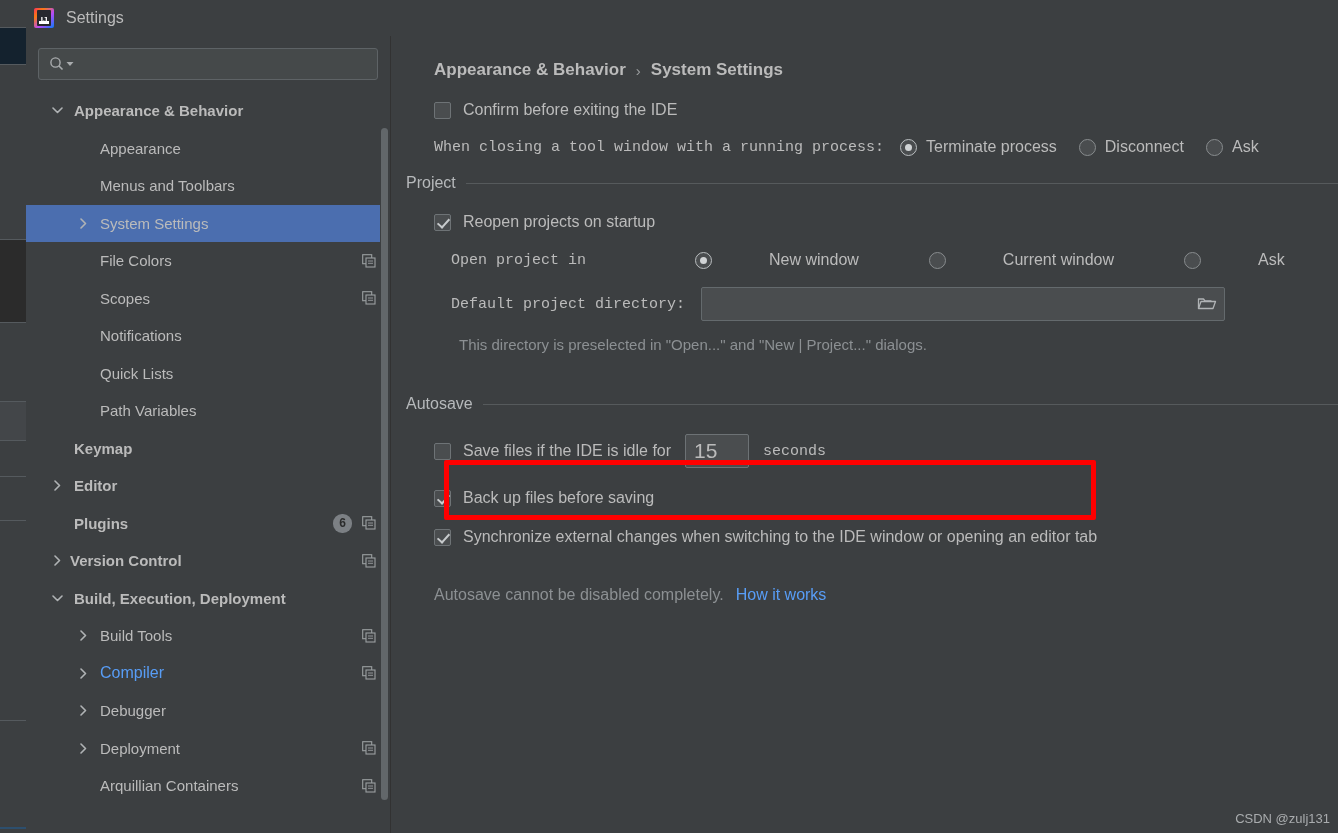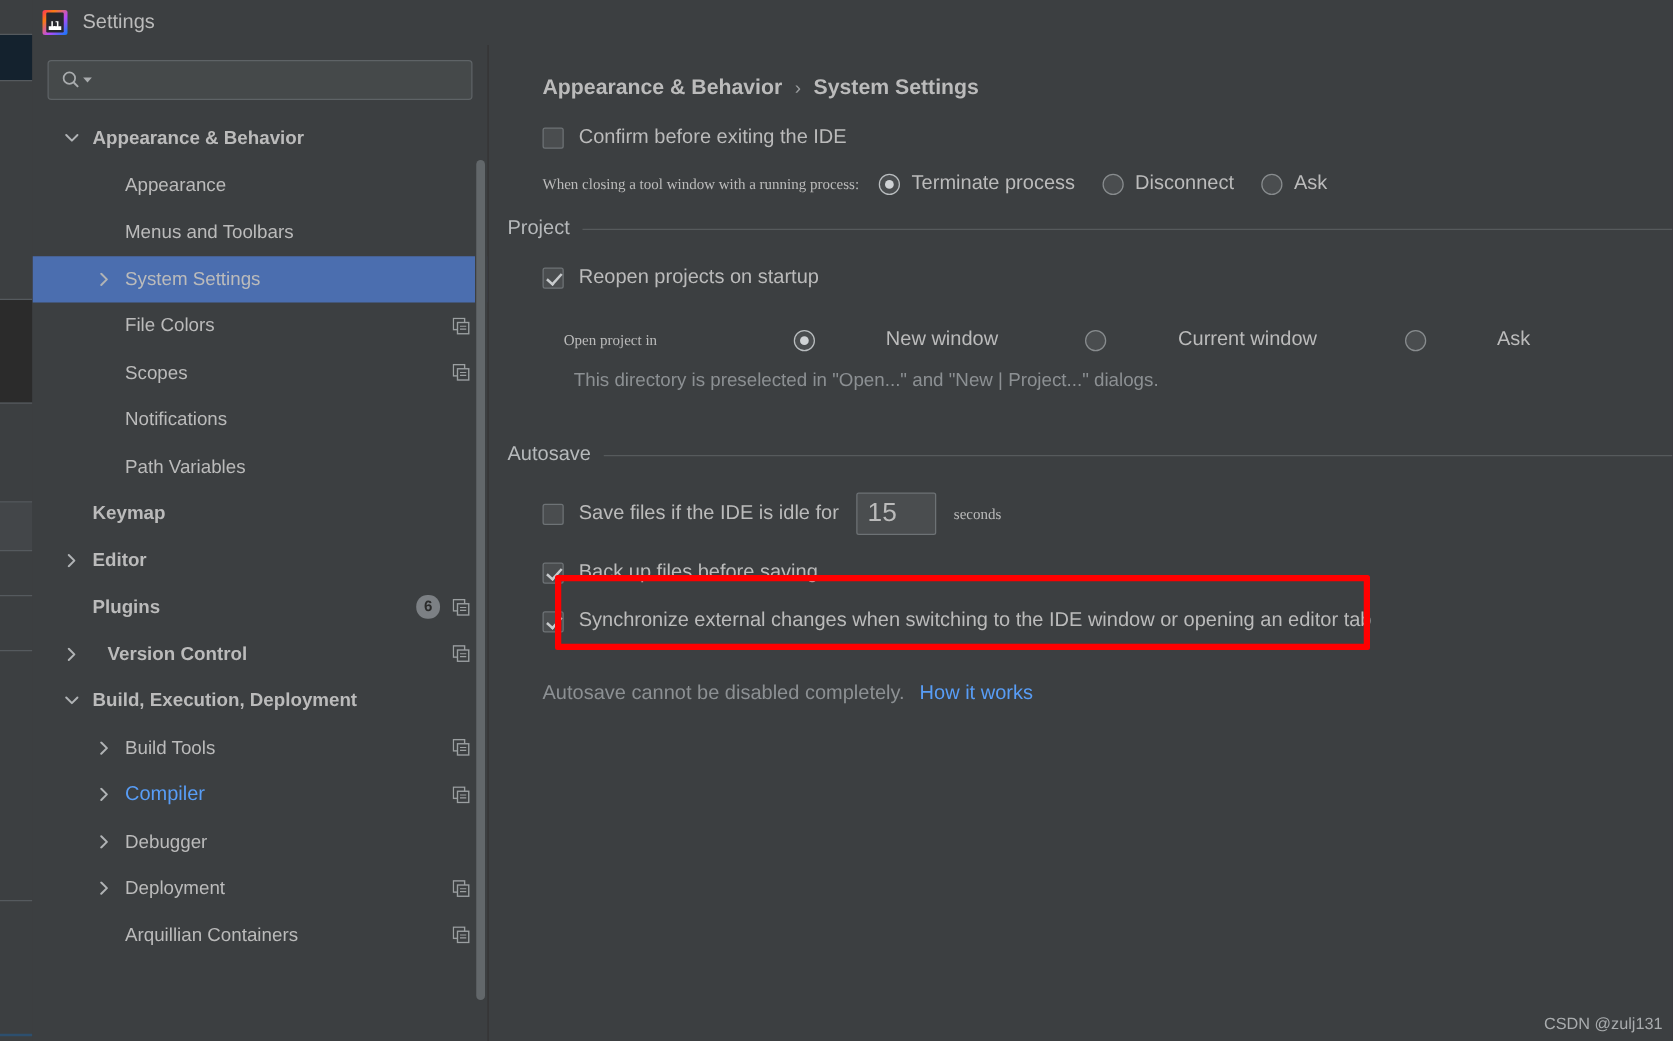--- a/index.html
+++ b/index.html
@@ -162,22 +162,22 @@
   .radio.on::after {
     content: ""; position: absolute; left: 4px; top: 4px;
     width: 7px; height: 7px; border-radius: 50%; background: #d0d3d5;
   }
   .radio-label {
     margin-left: 9px; margin-right: 22px; color: #bbbbbb; font-size: 16px; white-space: nowrap;
     font-family: "Liberation Sans", sans-serif;
   }
 
   .plain-label {
-    color: #bbbbbb; font-size: 12px; white-space: nowrap;
-    font-family: Liberation Serif, serif;
+    color: #bbbbbb; font-size: 15px; white-space: nowrap;
+    font-family: Liberation Mono, monospace;
   }
   .muted {
     color: #8c9093; font-size: 15px; white-space: nowrap;
     font-family: "Liberation Sans", sans-serif;
   }
 
   
   .section {
     display: flex; align-items: center; padding-left: 15px; padding-right: 0;
   }
@@ -334,20 +334,24 @@
                 </svg>
               </span>
             </span>
           </div>
           <div class="tree-row lvl1">
             <span class="twisty empty"></span>
             <span class="label" style="margin-left: 8px;">Notifications</span>
           </div>
           <div class="tree-row lvl1">
             <span class="twisty empty"></span>
+            <span class="label" style="margin-left: 8px;">Quick Lists</span>
+          </div>
+          <div class="tree-row lvl1">
+            <span class="twisty empty"></span>
             <span class="label" style="margin-left: 8px;">Path Variables</span>
           </div>
           <div class="tree-row lvl0 bold">
             <span class="twisty empty"></span>
             <span class="label" style="margin-left: 8px;">Keymap</span>
           </div>
           <div class="tree-row lvl0 bold">
             <span class="twisty">
               <svg width="9" height="11" viewBox="0 0 9 11">
                 <path d="M2 1 L6.5 5.5 L2 10" fill="none" stroke="#b0b3b5" stroke-width="1.6" stroke-linecap="round" stroke-linejoin="round"></path>
@@ -369,21 +373,21 @@
                 </svg>
               </span>
             </span>
           </div>
           <div class="tree-row lvl0 bold">
             <span class="twisty">
               <svg width="9" height="11" viewBox="0 0 9 11">
                 <path d="M2 1 L6.5 5.5 L2 10" fill="none" stroke="#b0b3b5" stroke-width="1.6" stroke-linecap="round" stroke-linejoin="round"></path>
               </svg>
             </span>
-            <span class="label" style="margin-left: 20px;">Version Control</span>
+            <span class="label" style="margin-left: 4px;">Version Control</span>
             <span class="right-icons">
               <span class="copy-icon">
                 <svg width="14" height="14" viewBox="0 0 14 14">
                   <rect x="0.7" y="0.7" width="9" height="9" fill="none" stroke="#9b9fa1" stroke-width="1.1"></rect>
                   <rect x="4" y="4" width="9" height="9" fill="#3c3f41" stroke="#9b9fa1" stroke-width="1.1"></rect>
                   <line x1="6" y1="7" x2="11" y2="7" stroke="#9b9fa1" stroke-width="0.9"></line>
                   <line x1="6" y1="9.3" x2="11" y2="9.3" stroke="#9b9fa1" stroke-width="0.9"></line>
                 </svg>
               </span>
             </span>
@@ -508,31 +512,43 @@
       <div class="section" style="margin-top:18px;">
         <span class="sec-title">Project</span>
         <span class="sec-line"></span>
       </div>
 
       <div class="row" style="margin-top:21px;">
         <div class="cb checked"></div>
         <span class="cb-label">Reopen projects on startup</span>
       </div>
 
-      <div class="row" style="margin-top:32px;padding-left:60px;gap:48px;">
+      <div class="row" style="margin-top:20px;padding-left:60px;gap:48px;">
         <span class="plain-label">Open project in</span>
         <span style="width:13px;flex:none;"></span>
         <div class="radio on"></div>
         <span class="radio-label">New window</span>
         <div class="radio"></div>
         <span class="radio-label">Current window</span>
         <div class="radio"></div>
         <span class="radio-label">Ask</span>
       </div>
 
+      <div class="row" style="margin-top:18px;padding-left:60px;">
+        <span class="plain-label">Default project directory:</span>
+        <div class="path-field">
+          <input class="path-input" value="" placeholder="" style="">
+          <span class="browse-btn">
+            <svg width="20" height="16" viewBox="0 0 20 16">
+              <path d="M1.5 12.5 L4 5.5 L18.5 5.5 L16 12.5 Z" fill="none" stroke="#b0b3b5" stroke-width="1.3" stroke-linejoin="round"></path>
+              <path d="M1.5 12.5 L1.5 3 L6.5 3 L8 5 L14 5 L14 6" fill="none" stroke="#b0b3b5" stroke-width="1.3" stroke-linejoin="round"></path>
+            </svg>
+          </span>
+        </div>
+      </div>
 
       <div class="row" style="margin-top:15px;padding-left:68px;">
         <span class="muted">This directory is preselected in "Open..." and "New | Project..." dialogs.</span>
       </div>
 
       <div class="section" style="margin-top:42px;">
         <span class="sec-title">Autosave</span>
         <span class="sec-line"></span>
       </div>
 

